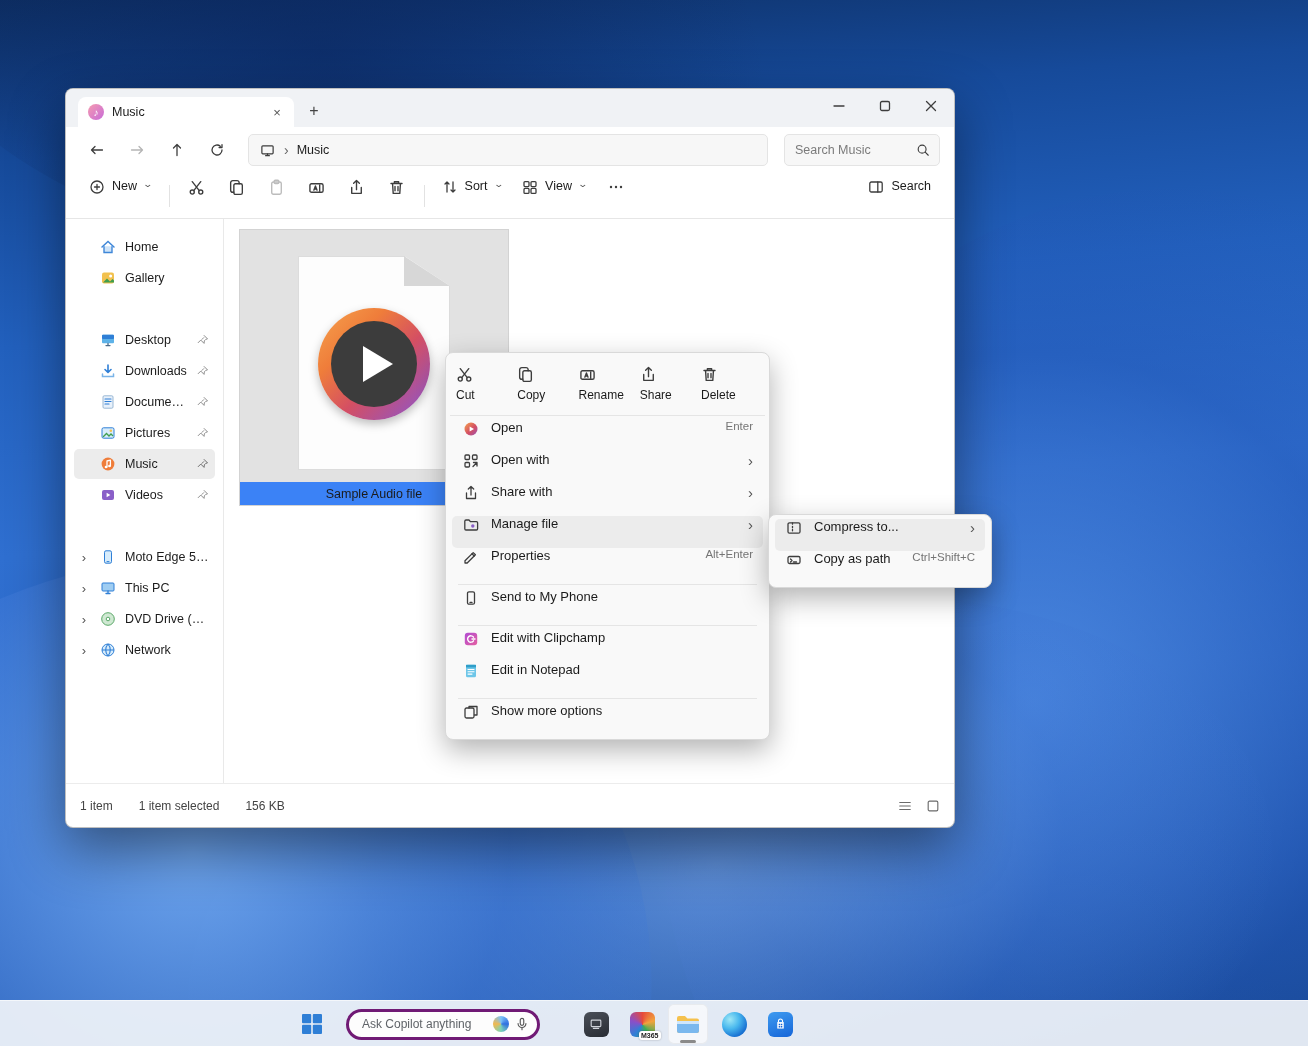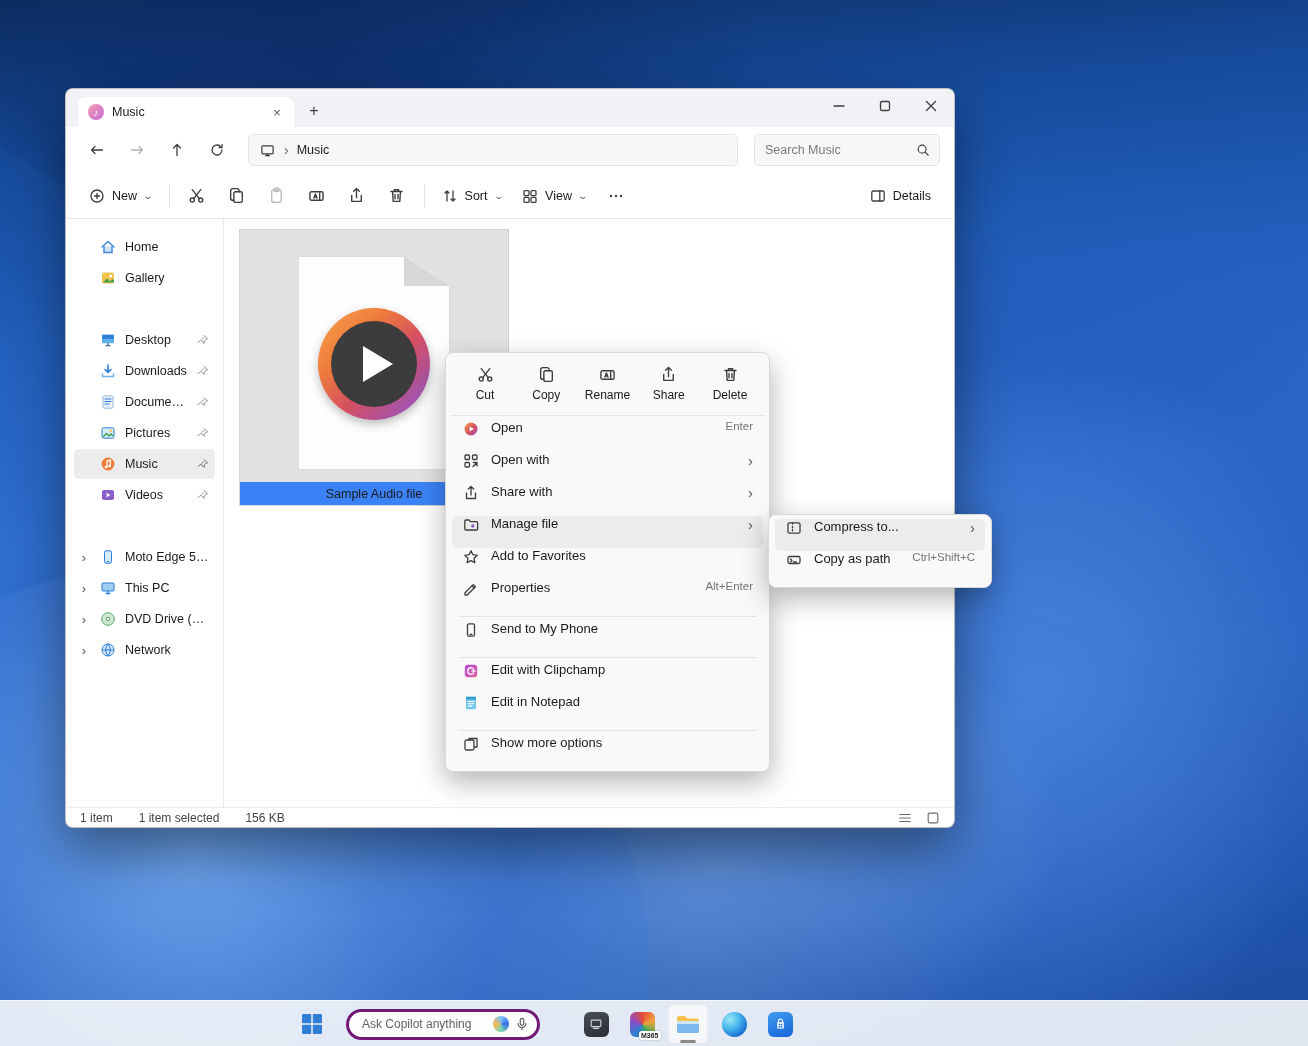--- a/index.html
+++ b/index.html
@@ -32,27 +32,27 @@
   .wctrls { position:absolute; right:0; top:0; height:34px; display:flex; }
   .wctrl { width:46px; height:100%; display:flex; align-items:center; justify-content:center; color:#222; }
   .music-dot { width:16px; height:16px; border-radius:50%; background:linear-gradient(135deg,#f59bb0,#c86bd8); display:flex; align-items:center; justify-content:center; color:#fff; font-size:10px; flex:none; }
 
   .navbar { height:46px; display:flex; align-items:center; padding:0 14px; gap:6px; background:#fff; flex:none; }
   .navbtn { width:34px; height:32px; display:flex; align-items:center; justify-content:center; border-radius:5px; }
   .navbtn.disabled svg { stroke:#b5b5b5; }
   .addressbar { flex:1; height:32px; margin-left:8px; background:#f7f7f7; border:1px solid #e4e4e4; border-radius:5px;
     display:flex; align-items:center; gap:8px; padding:0 10px; font-size:12.5px; }
   .crumb-sep { color:#666; font-size:14px; }
-  .searchbox { width:186px; height:32px; margin-left:10px; background:#f7f7f7; border:1px solid #e4e4e4; border-radius:5px;
+  .searchbox { width:156px; height:32px; margin-left:10px; background:#f7f7f7; border:1px solid #e4e4e4; border-radius:5px;
     display:flex; align-items:center; padding:0 8px 0 10px; }
   .searchbox input { border:none; outline:none; background:transparent; flex:1; font-family:inherit; font-size:12.5px; color:#333; min-width:0; }
   .searchbox input::placeholder { color:#7b7b7b; }
 
   .cmdbar { height:46px; display:flex; align-items:center; padding:0 14px; gap:2px; background:#fff; border-bottom:1px solid #e6e6e6; flex:none; }
-  .cmdbtn { height:34px; display:flex; align-items:center; justify-content:center; gap:7px; border-radius:5px; padding:0 9px; font-size:12.5px; color:#1b1b1b; }
+  .cmdbtn { height:34px; display:flex; justify-content:center; gap:7px; border-radius:5px; padding:0 9px; font-size:12.5px; color:#1b1b1b; }
   .cmdbtn.icon-only { width:38px; padding:0; }
   .cmdbtn.disabled svg { stroke:#bcbcbc; }
   .vsep { width:1px; height:22px; background:#e2e2e2; margin:0 6px; }
   .spacer { flex:1; }
   .chev-down { font-size:9px; color:#555; transform:scaleX(1.4); }
 
   .winbody { flex:1; display:flex; min-height:0; }
   .sidebar { width:158px; border-right:1px solid #e9e9e9; padding:12px 4px 0 4px; overflow:hidden; flex:none; }
   .srow { height:30px; margin:1px 4px; border-radius:5px; display:flex; align-items:center; gap:9px; padding:0 6px 0 4px; font-size:12.5px; color:#1b1b1b; }
   .srow.selected { background:#ececec; }
@@ -69,29 +69,29 @@
     clip-path: polygon(0 0, 70% 0, 100% 14%, 100% 100%, 0 100%); box-shadow:0 0 0 1px #dcdcdc inset; }
   .fold { position:absolute; left:calc(50% + 30px); top:26px; width:46px; height:30px; background:#d7d7d7;
     clip-path: polygon(0 0, 100% 100%, 0 100%); }
   .play-ring { position:absolute; left:50%; top:134px; transform:translate(-50%,-50%); width:112px; height:112px; border-radius:50%;
     background: linear-gradient(135deg,#f6a44f 0%,#ef7d3a 30%,#d44f63 58%,#9c54b4 88%);
     display:flex; align-items:center; justify-content:center; box-shadow:0 4px 10px rgba(0,0,0,.25); }
   .play-core { width:86px; height:86px; border-radius:50%; background:#3c3c3c; display:flex; align-items:center; justify-content:center; }
   .play-tri { width:0; height:0; border-top:18px solid transparent; border-bottom:18px solid transparent; border-left:30px solid #fff; margin-left:8px; }
   .tile-label { height:23px; background:#3b82f6; display:flex; align-items:center; justify-content:center; font-size:12.5px; color:#1b1b1b; }
 
-  .statusbar { height:20px; border-top:1px solid #ececec; display:flex; align-items:center; gap:26px; padding:0 14px; font-size:12px; color:#444; flex:none; }
+  .statusbar { height:44px; border-top:1px solid #ececec; display:flex; align-items:center; gap:26px; padding:0 14px; font-size:12px; color:#444; flex:none; }
   .status-icons { margin-left:auto; display:flex; gap:14px; align-items:center; }
 
   
   .menu { position:absolute; background:#f9f9f9; border:1px solid #d9d9d9; border-radius:8px;
     box-shadow:0 10px 28px rgba(0,0,0,.30); padding:4px; z-index:40; }
   .ctxmenu { left:445px; top:352px; width:325px; }
   .quickrow { display:flex; justify-content:space-between; padding:2px 6px 6px 6px; border-bottom:1px solid #e5e5e5; margin-bottom:4px; }
-  .qbtn { width:58px; height:50px; border-radius:5px; display:flex; flex-direction:column; align-items:center; justify-content:center; gap:5px; font-size:12px; color:#1b1b1b; }
+  .qbtn { width:58px; height:50px; border-radius:5px; display:flex; flex-direction:column; justify-content:center; gap:5px; font-size:12px; color:#1b1b1b; }
   .mi { height:32px; margin:0 2px; border-radius:5px; display:flex; align-items:flex-start; gap:12px; padding:0 10px; font-size:13px; color:#1b1b1b; }
   .mi.hl { background:#ececec; }
   .mi .lbl { flex:1; white-space:nowrap; }
   .mi .sc { color:#757575; font-size:11.5px; }
   .mi .chev { color:#555; font-size:15px; }
   .msep { height:1px; background:#e5e5e5; margin:4px 8px; }
 
   .submenu1 { left:768px; top:514px; width:224px; }
   .submenu2 { left:992px; top:516px; width:144px; }
   .submenu2 .mi { height:31px; padding:0 12px; }
@@ -268,21 +268,21 @@
             <circle cx="8" cy="8" r="1.2" fill="#3d3d3d"></circle>
             <circle cx="13" cy="8" r="1.2" fill="#3d3d3d"></circle>
           </svg>
         </div>
       <div class="spacer"></div>
       <div class="cmdbtn">
         <svg class="s" width="16" height="16" viewBox="0 0 16 16">
             <rect x="1.8" y="3" width="12.4" height="10" rx="1.5"></rect>
             <path d="M9.8 3v10"></path>
           </svg>
-        <span>Details</span>
+        <span>Search</span>
       </div>
     </div>
 
     <div class="winbody">
       <div class="sidebar">
         <div class="srow">
           <span class="chslot"></span>
           <span class="iw">
               <svg width="16" height="16" viewBox="0 0 16 16">
                 <path d="M2 8L8 2.5 14 8" stroke="#3f87d8" fill="none" stroke-width="1.5" stroke-linecap="round"></path>
@@ -565,28 +565,20 @@
             <path d="M1.8 4.2A1.2 1.2 0 0 1 3 3h3l1.4 1.6h6A1.2 1.2 0 0 1 14.6 5.8v6A1.2 1.2 0 0 1 13.4 13H3a1.2 1.2 0 0 1-1.2-1.2z"></path>
             <circle cx="9.8" cy="9" r="1.7" fill="#8a5fc8" stroke="none"></circle>
           </svg>
         </span>
       <span class="lbl">Manage file</span>
       <span class="chev">›</span>
     </div>
     <div class="mi">
       <span class="iw">
           <svg class="s" width="16" height="16" viewBox="0 0 16 16">
-            <path d="M8 1.8l1.9 3.9 4.3.6-3.1 3 .7 4.3L8 11.6 4.2 13.6l.7-4.3-3.1-3 4.3-.6z"></path>
-          </svg>
-        </span>
-      <span class="lbl">Add to Favorites</span>
-    </div>
-    <div class="mi">
-      <span class="iw">
-          <svg class="s" width="16" height="16" viewBox="0 0 16 16">
             <path d="M2 11.8L10.2 3.6l2.2 2.2L4.2 14H2z"></path>
             <path d="M9 4.8l2.2 2.2"></path>
           </svg>
         </span>
       <span class="lbl">Properties</span>
       <span class="sc">Alt+Enter</span>
     </div>
     <div class="msep"></div>
     <div class="mi">
       <span class="iw">

